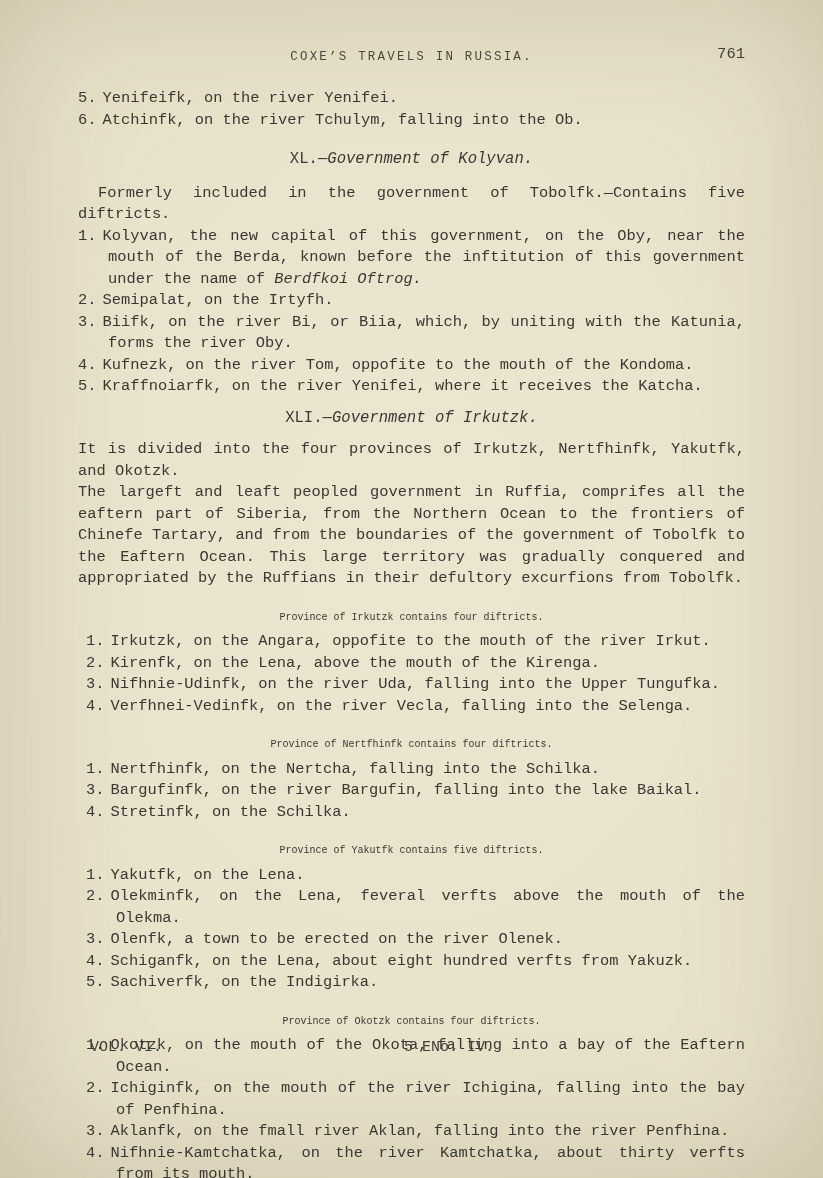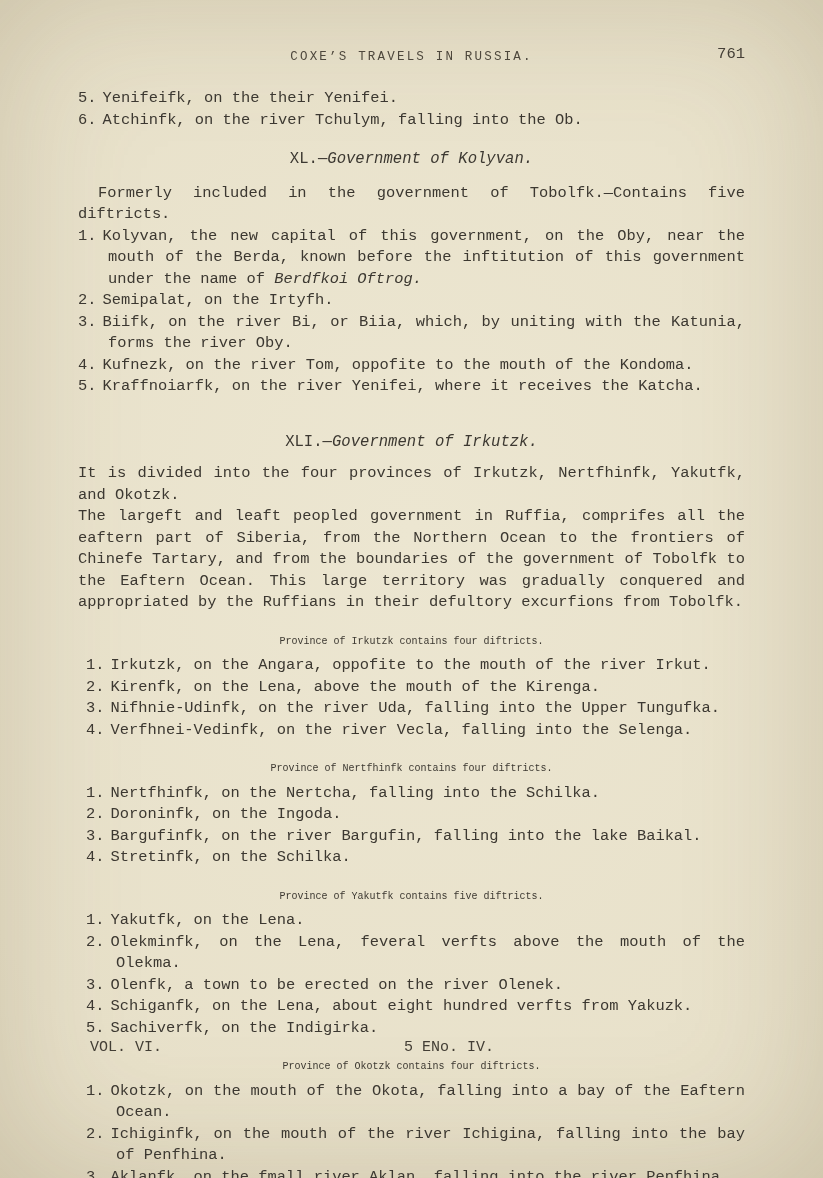--- a/index.html
+++ b/index.html
@@ -91,21 +91,21 @@
 
   <header class="running-header">
     <span class="header-title">COXE’S TRAVELS IN RUSSIA.</span>
     <span class="page-number">761</span>
   </header>
 
   <div class="col">
 
     <div class="plist">
       <div class="item">
-        <span class="num">5.</span><span>Yenifeifk, on the their Yenifei.</span>
+        <span class="num">5.</span><span>Yenifeifk, on the river Yenifei.</span>
       </div>
       <div class="item">
         <span class="num">6.</span><span>Atchinfk, on the river Tchulym, falling into the Ob.</span>
       </div>
     </div>
 
     <h2 class="section-heading">
       <span>XL.—</span><em>Government of Kolyvan.</em>
     </h2>
 
@@ -122,21 +122,21 @@
         <span class="num">3.</span><span>Biifk, on the river Bi, or Biia, which, by uniting with the Katunia, forms the river Oby.</span>
       </div>
       <div class="item">
         <span class="num">4.</span><span>Kufnezk, on the river Tom, oppofite to the mouth of the Kondoma.</span>
       </div>
       <div class="item">
         <span class="num">5.</span><span>Kraffnoiarfk, on the river Yenifei, where it receives the Katcha.</span>
       </div>
     </div>
 
-    <h2 class="section-heading" style="margin-top:34px;">
+    <h2 class="section-heading" style="margin-top:10px;">
       <span>XLI.—</span><em>Government of Irkutzk.</em>
     </h2>
 
     <p class="body sp-top" style="margin-top:2px;">It is divided into the four provinces of Irkutzk, Nertfhinfk, Yakutfk, and Okotzk.</p>
     <p class="body">The largeft and leaft peopled government in Ruffia, comprifes all the eaftern part of Siberia, from the Northern Ocean to the frontiers of Chinefe Tartary, and from the boundaries of the government of Tobolfk to the Eaftern Ocean. This large territory was gradually conquered and appropriated by the Ruffians in their defultory excurfions from Tobolfk.</p>
 
     <h3 class="prov-heading">Province of Irkutzk contains four diftricts.</h3>
     <div class="plist inset">
       <div class="item">
         <span class="num">1.</span><span>Irkutzk, on the Angara, oppofite to the mouth of the river Irkut.</span>
@@ -149,23 +149,20 @@
       </div>
       <div class="item">
         <span class="num">4.</span><span>Verfhnei-Vedinfk, on the river Vecla, falling into the Selenga.</span>
       </div>
     </div>
 
     <h3 class="prov-heading">Province of Nertfhinfk contains four diftricts.</h3>
     <div class="plist inset">
       <div class="item">
         <span class="num">1.</span><span>Nertfhinfk, on the Nertcha, falling into the Schilka.</span>
-      </div>
-      <div class="item">
-        <span class="num">2.</span><span>Doroninfk, on the Ingoda.</span>
       </div>
       <div class="item">
         <span class="num">3.</span><span>Bargufinfk, on the river Bargufin, falling into the lake Baikal.</span>
       </div>
       <div class="item">
         <span class="num">4.</span><span>Stretinfk, on the Schilka.</span>
       </div>
     </div>
 
     <h3 class="prov-heading">Province of Yakutfk contains five diftricts.</h3>

